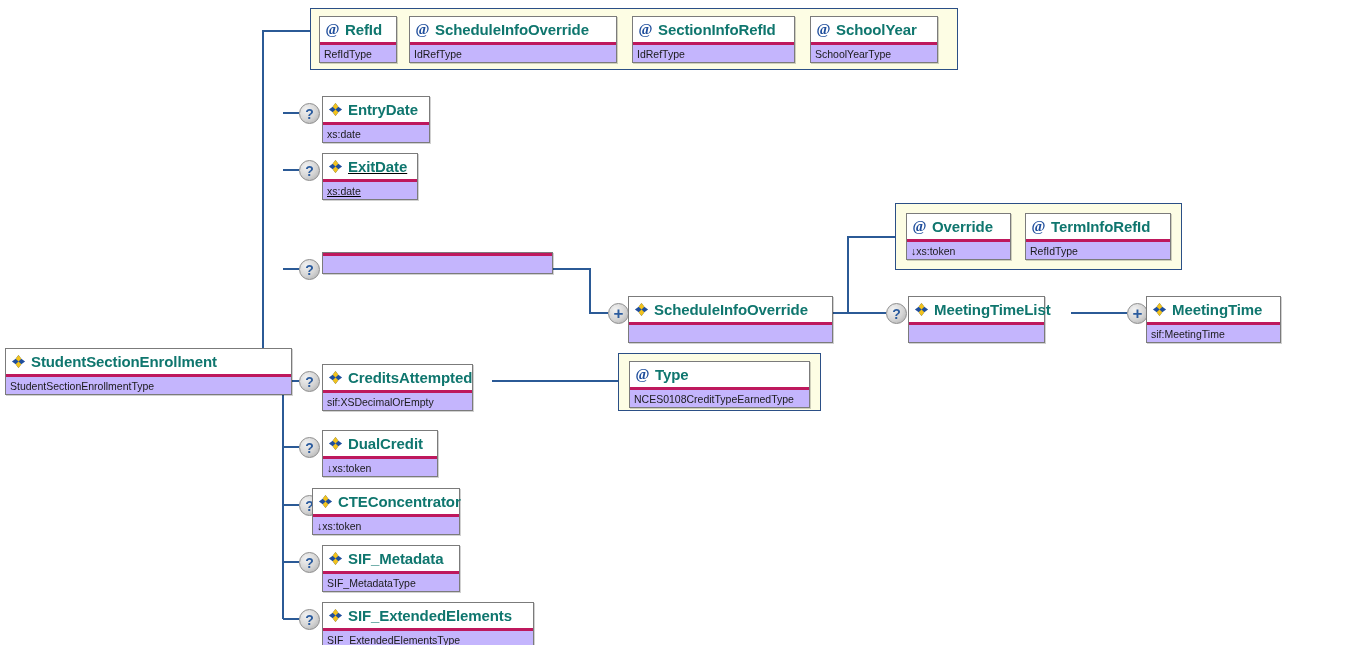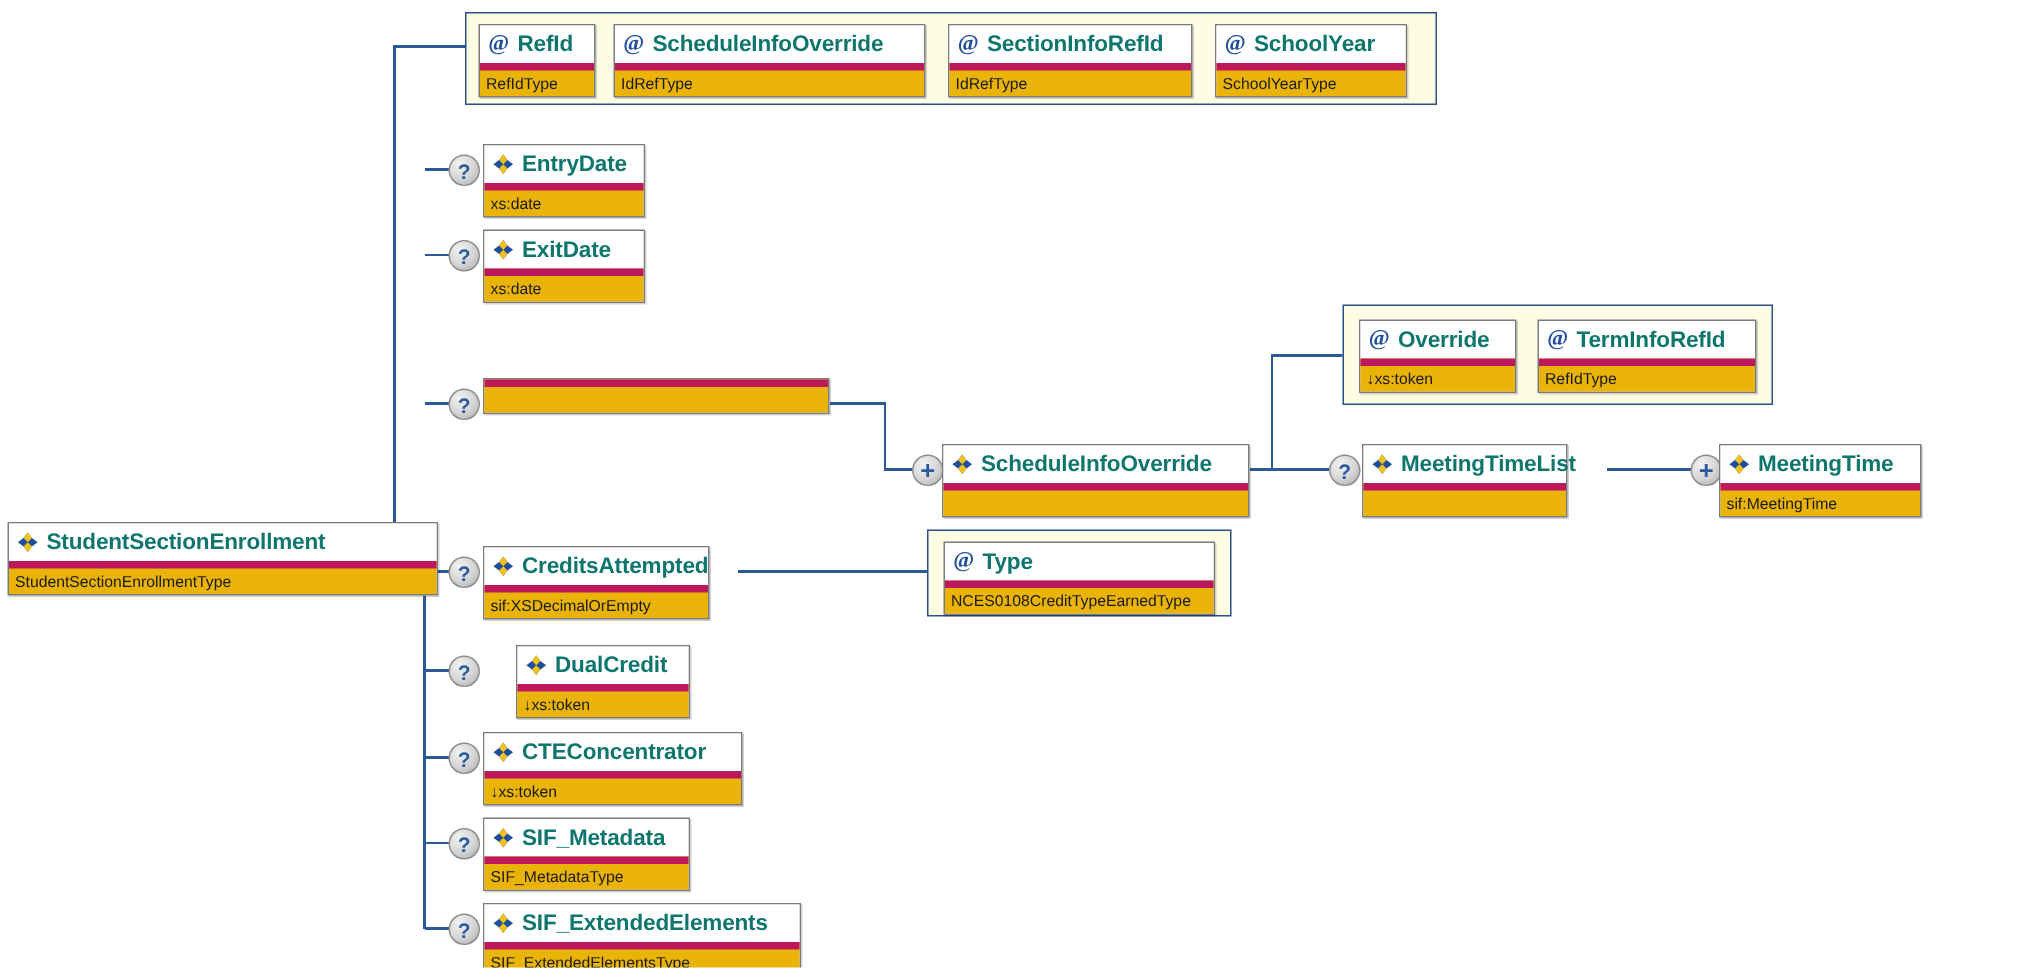--- a/index.html
+++ b/index.html
@@ -25,22 +25,22 @@
     background:#ffffff;
     white-space:nowrap;
   }
   .node .nm .lbl{
     font-size:15px;font-weight:bold;color:#0f766e;
     letter-spacing:-0.1px;
     line-height:15px;
   }
   .node .ty{
     height:17px;
-    background:#eab308;
-    border-top:5px solid #be185d;
+    background:#c4b5fd;
+    border-top:3px solid #be185d;
     font-size:10.5px;color:#1a1a1a;
     padding:0 4px;
     display:flex;align-items:center;
     white-space:nowrap;
     overflow:hidden;
   }
   .node.attr .nm .lbl{font-size:15px;}
 
   
   .ico{width:15px;height:15px;margin-right:5px;flex:0 0 15px;position:relative;}
@@ -170,21 +170,21 @@
           <path d="M8 1 L11 5 L8 8 L5 5 Z" fill="#f2c21c"></path>
           <path d="M8 8 L11 11 L8 15 L5 11 Z" fill="#f2c21c"></path>
         </svg>
       </span>
       <span class="lbl">EntryDate</span>
     </div>
     <div class="ty">xs:date</div>
   </div>
 
   <div class="marker" style="left:299px;top:160px;">?</div>
-  <div class="node" style="left:322px;top:153px;width:108px;">
+  <div class="node" style="left:322px;top:153px;width:96px;text-decoration:underline;">
     <div class="nm">
       <span class="ico">
         <svg width="15" height="15" viewBox="0 0 16 16">
           <path d="M8 1 L11 5 L15 8 L11 11 L8 15 L5 11 L1 8 L5 5 Z" fill="#1f4e9c"></path>
           <path d="M8 1 L11 5 L8 8 L5 5 Z" fill="#f2c21c"></path>
           <path d="M8 8 L11 11 L8 15 L5 11 Z" fill="#f2c21c"></path>
         </svg>
       </span>
       <span class="lbl">ExitDate</span>
     </div>
@@ -277,36 +277,36 @@
   </div>
   <div class="node attr" style="left:629px;top:361px;width:181px;">
     <div class="nm">
       <span class="at">@</span>
       <span class="lbl">Type</span>
     </div>
     <div class="ty">NCES0108CreditTypeEarnedType</div>
   </div>
 
   <div class="marker" style="left:299px;top:437px;">?</div>
-  <div class="node" style="left:322px;top:430px;width:116px;margin-left:22px;">
+  <div class="node" style="left:322px;top:430px;width:116px;">
     <div class="nm">
       <span class="ico">
         <svg width="15" height="15" viewBox="0 0 16 16">
           <path d="M8 1 L11 5 L15 8 L11 11 L8 15 L5 11 L1 8 L5 5 Z" fill="#1f4e9c"></path>
           <path d="M8 1 L11 5 L8 8 L5 5 Z" fill="#f2c21c"></path>
           <path d="M8 8 L11 11 L8 15 L5 11 Z" fill="#f2c21c"></path>
         </svg>
       </span>
       <span class="lbl">DualCredit</span>
     </div>
     <div class="ty">↓xs:token</div>
   </div>
 
   <div class="marker" style="left:299px;top:495px;">?</div>
-  <div class="node" style="left:322px;top:488px;width:173px;">
+  <div class="node" style="left:312px;top:488px;width:148px;">
     <div class="nm">
       <span class="ico">
         <svg width="15" height="15" viewBox="0 0 16 16">
           <path d="M8 1 L11 5 L15 8 L11 11 L8 15 L5 11 L1 8 L5 5 Z" fill="#1f4e9c"></path>
           <path d="M8 1 L11 5 L8 8 L5 5 Z" fill="#f2c21c"></path>
           <path d="M8 8 L11 11 L8 15 L5 11 Z" fill="#f2c21c"></path>
         </svg>
       </span>
       <span class="lbl">CTEConcentrator</span>
     </div>

